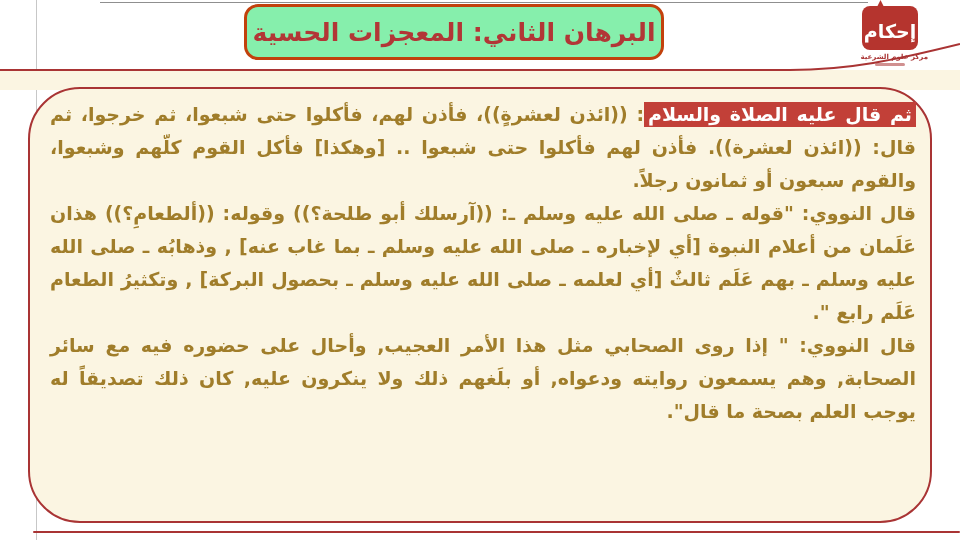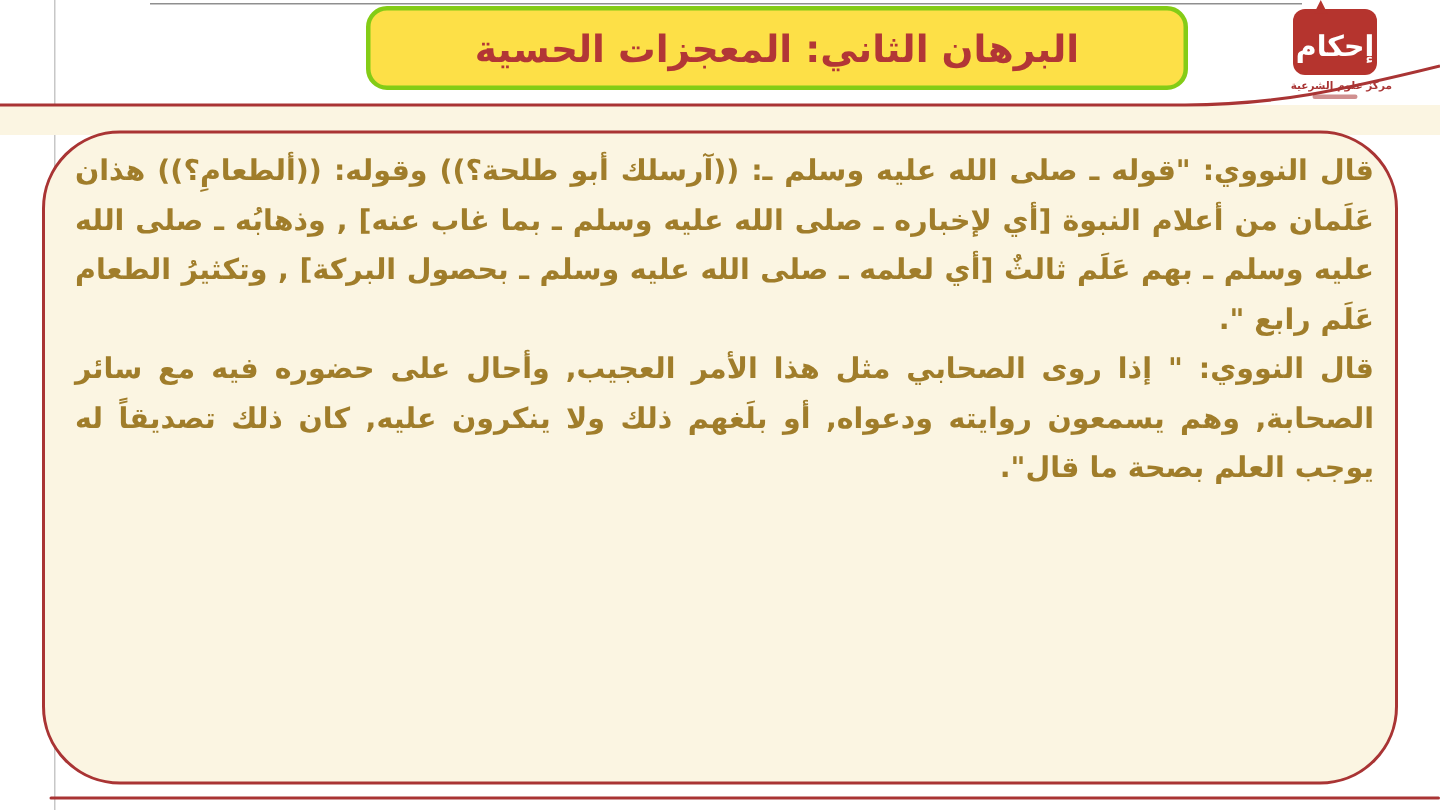--- a/index.html
+++ b/index.html
@@ -10,22 +10,22 @@
   }
   
   .guide-top{position:absolute;top:2px;left:100px;width:768px;height:1px;background:#8f8f8f;}
   .guide-left{position:absolute;top:0;left:36px;width:1px;height:540px;background:#c7c7c7;}
 
   
   .header-band{position:absolute;top:70px;left:0;width:960px;height:20px;background:#fbf5e2;}
 
   
   .title-box{
-    position:absolute;left:244px;top:4px;width:548px;height:56px;
-    background:#fde047;border:3px solid #84cc16;border-radius:14px;
+    position:absolute;left:244px;top:4px;width:420px;height:56px;
+    background:#86efac;border:3px solid #c2410c;border-radius:14px;
     display:flex;align-items:center;justify-content:center;box-sizing:border-box;
   }
   .title-box h1{
     margin:0;font-size:25px;font-weight:bold;color:#b23636;direction:rtl;
   }
 
   
   .swoosh-svg{position:absolute;top:0;left:0;pointer-events:none;}
   .bottom-line{position:absolute;top:531px;left:33px;width:927px;height:2px;background:#a93434;border-radius:2px;}
 
@@ -78,17 +78,18 @@
     <div class="logo-finial"></div>
     <span>إحكام</span>
   </div>
   <div class="logo-tagline">مركز علوم الشرعية</div>
   <div class="logo-tagline2"></div>
 </div>
 
 <div class="content-box"></div>
 
 <div class="content-text">
+  <p><span class="hl">ثم قال عليه الصلاة والسلام</span><span>: ((ائذن لعشرةٍ))، فأذن لهم، فأكلوا حتى شبعوا، ثم خرجوا، ثم قال: ((ائذن لعشرة)). فأذن لهم فأكلوا حتى شبعوا .. [وهكذا] فأكل القوم كلّهم وشبعوا، والقوم سبعون أو ثمانون رجلاً.</span></p>
   <p>قال النووي: "قوله ـ صلى الله عليه وسلم ـ: ((آرسلك أبو طلحة؟)) وقوله: ((ألطعامِ؟)) هذان عَلَمان من أعلام النبوة [أي لإخباره ـ صلى الله عليه وسلم ـ بما غاب عنه] , وذهابُه ـ صلى الله عليه وسلم ـ بهم عَلَم ثالثٌ [أي لعلمه ـ صلى الله عليه وسلم ـ بحصول البركة] , وتكثيرُ الطعام عَلَم رابع ".</p>
   <p>قال النووي: " إذا روى الصحابي مثل هذا الأمر العجيب, وأحال على حضوره فيه مع سائر الصحابة, وهم يسمعون روايته ودعواه, أو بلَغهم ذلك ولا ينكرون عليه, كان ذلك تصديقاً له يوجب العلم بصحة ما قال".</p>
 </div>
 
 <div class="bottom-line"></div>
 
 </body></html>

